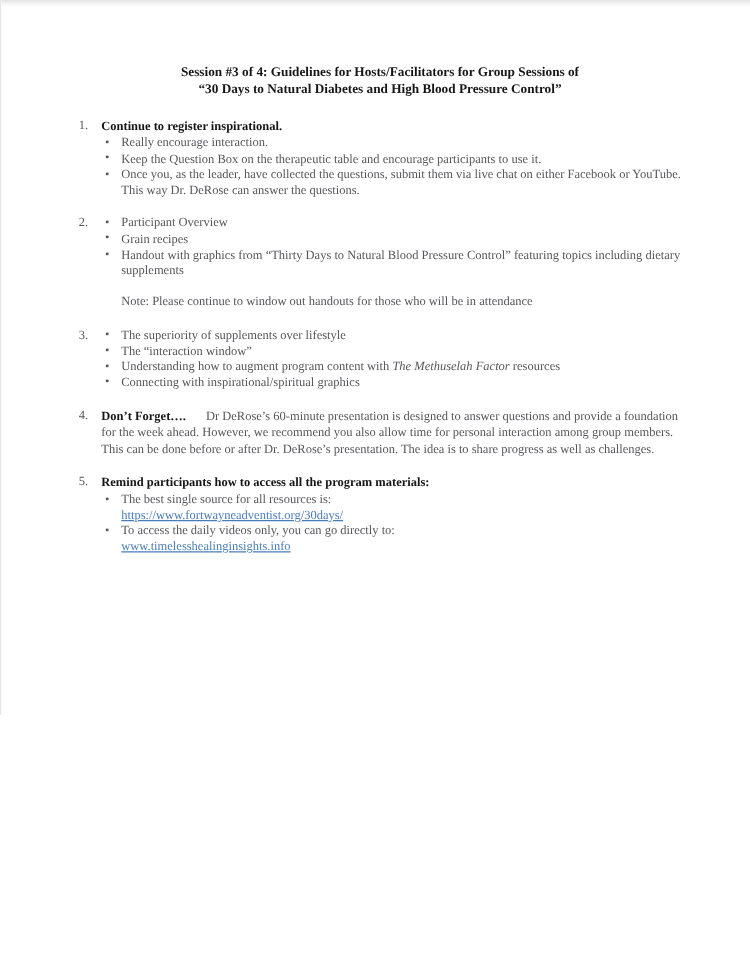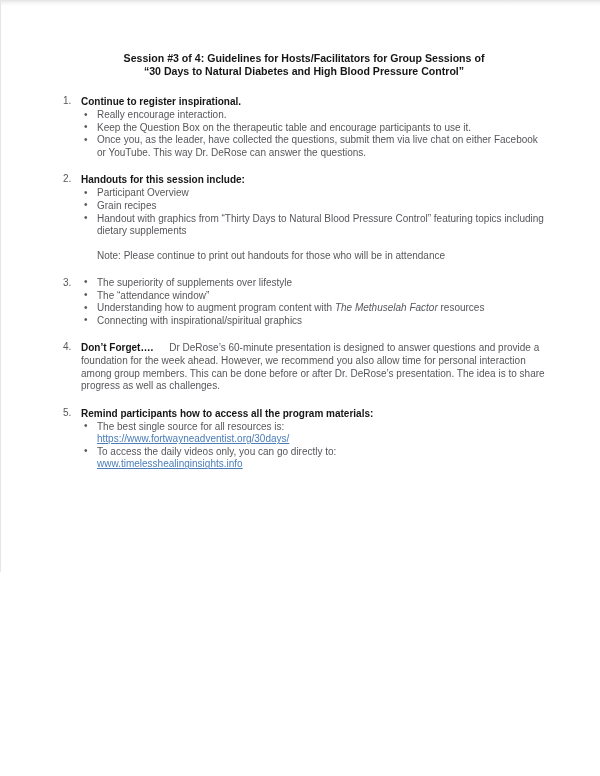--- a/index.html
+++ b/index.html
@@ -6,21 +6,21 @@
     margin: 0;
     padding: 0;
     background: #ffffff;
   }
   .page {
     position: relative;
     width: 600px;
     height: 572px;
     background: #ffffff;
     overflow: hidden;
-    font-family: Liberation Sans, sans-serif;
+    font-family: Liberation Serif, serif;
     border-left: 1px solid #e6e6e6;
     box-sizing: border-box;
   }
   .top-shade {
     position: absolute;
     top: 0; left: 0; right: 0;
     height: 6px;
     background: linear-gradient(to bottom, #e3e3e3 0%, #f5f5f5 45%, #ffffff 100%);
   }
   .content {
@@ -103,34 +103,33 @@
       <div class="heading">Continue to register inspirational.</div>
       <ul class="bullets">
         <li><span class="dot">•</span><span>Really encourage interaction.</span></li>
         <li><span class="dot">•</span><span>Keep the Question Box on the therapeutic table and encourage participants to use it.</span></li>
         <li><span class="dot">•</span><span>Once you, as the leader, have collected the questions, submit them via live chat on either Facebook or YouTube. This way Dr. DeRose can answer the questions.</span></li>
       </ul>
     </div>
 
     <div class="item">
       <span class="num">2.</span>
-      <div class="heading">Handouts for this session include:</div>
       <ul class="bullets">
         <li><span class="dot">•</span><span>Participant Overview</span></li>
         <li><span class="dot">•</span><span>Grain recipes</span></li>
         <li><span class="dot">•</span><span>Handout with graphics from “Thirty Days to Natural Blood Pressure Control” featuring topics including dietary supplements</span></li>
       </ul>
-      <div class="note">Note: Please continue to print out handouts for those who will be in attendance</div>
+      <div class="note">Note: Please continue to window out handouts for those who will be in attendance</div>
     </div>
 
     <div class="item">
       <span class="num">3.</span>
       <ul class="bullets">
         <li><span class="dot">•</span><span>The superiority of supplements over lifestyle</span></li>
-        <li><span class="dot">•</span><span>The “attendance window”</span></li>
+        <li><span class="dot">•</span><span>The “interaction window”</span></li>
         <li><span class="dot">•</span><span><span>Understanding how to augment program content with </span><span class="italic">The Methuselah Factor</span><span> resources</span></span></li>
         <li><span class="dot">•</span><span>Connecting with inspirational/spiritual graphics</span></li>
       </ul>
     </div>
 
     <div class="item para">
       <span class="num">4.</span>
       <span class="heading">Don’t Forget….</span><span>Dr DeRose’s 60-minute presentation is designed to answer questions and provide a foundation for the week ahead. However, we recommend you also allow time for personal interaction among group members. This can be done before or after Dr. DeRose’s presentation. The idea is to share progress as well as challenges.</span>
     </div>
 

